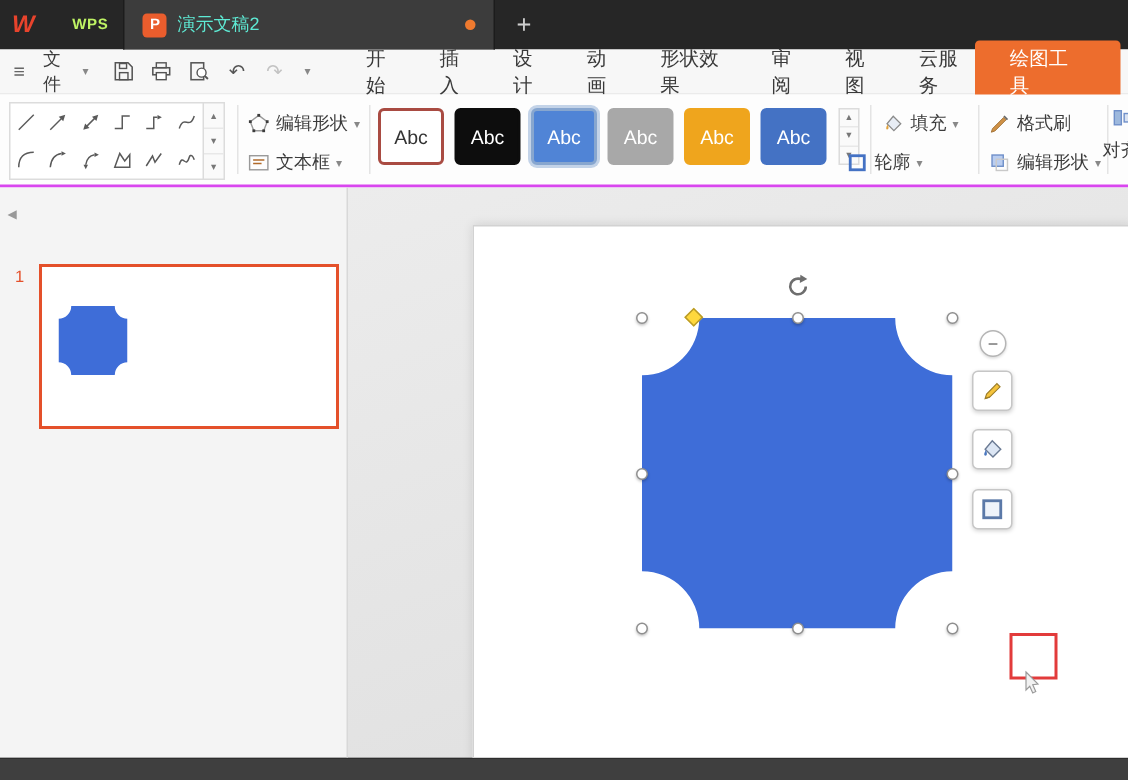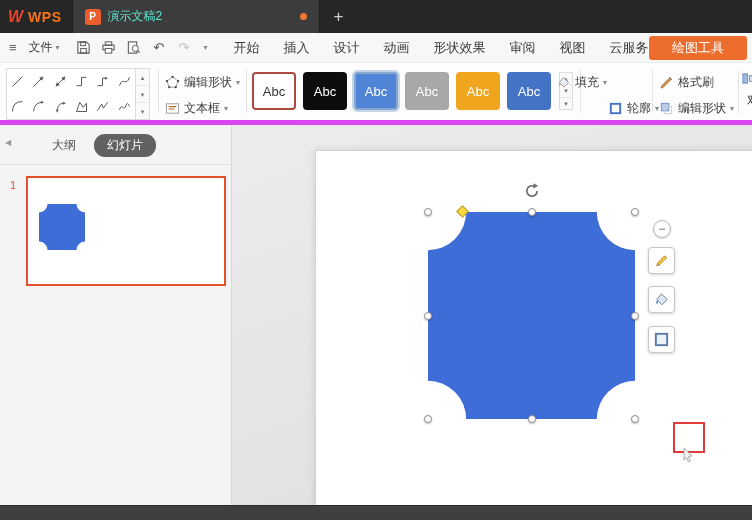--- a/index.html
+++ b/index.html
@@ -4,43 +4,43 @@
 <style>
   * { box-sizing: border-box; margin: 0; padding: 0; }
   html,body { width:752px; height:520px; }
   body { font-family: "Liberation Sans", "DejaVu Sans", sans-serif; font-size:12px; color:#3c3c3c; }
   .app { position:relative; width:752px; height:520px; overflow:hidden; background:#fff; }
 
   
   .titlebar { height:33px; background:#262626; display:flex; align-items:center; }
   .logo { display:flex; align-items:center; gap:5px; padding:0 10px 0 8px; height:100%; }
   .logo-mark { color:#e8432c; font-weight:bold; font-size:16px; font-style:italic; }
-  .logo-text { color:#f97316; font-weight:bold; font-size:14px; letter-spacing:0.5px; }
+  .logo-text { color:#bef264; font-weight:bold; font-size:10px; letter-spacing:0.5px;margin-left:20px; }
   .doc-tab { display:flex; align-items:center; gap:7px; background:#3c3c3c; height:33px; width:248px; padding:0 12px; border-left:1px solid #1c1c1c; border-right:1px solid #1c1c1c; }
   .doc-icon { width:16px; height:16px; background:#ea5d2d; color:#fff; border-radius:3px; font-size:10px; font-weight:bold; display:flex; align-items:center; justify-content:center; }
   .doc-title { color:#5eead4; font-size:12px; }
   .mod-dot { margin-left:auto; width:7px; height:7px; border-radius:50%; background:#ef7a2f; font-size:0; overflow:hidden; }
   .new-tab { color:#cfcfcf; font-size:17px; padding:0 14px; line-height:33px; }
 
   
   .menubar { height:30px; background:#f7f7f7; display:flex; align-items:center; border-bottom:1px solid #ebebeb; }
   .mb-icon { color:#666; font-size:13px; padding:0 6px 0 9px; }
   .file-btn { display:flex; align-items:center; gap:3px; padding:0 6px; font-size:12px; color:#3c3c3c; }
   .caret { font-size:8px; color:#888; }
   .quick-icons { display:flex; align-items:center; gap:9px; margin-left:10px; }
   .qi { width:16px; height:16px; display:flex; align-items:center; justify-content:center; }
   .qi.undo { color:#555; font-size:13px; }
   .qi.redo { color:#c3c3c3; font-size:13px; }
   .qi.caret-sm { color:#888; font-size:8px; width:10px; }
-  .ribbon-tabs { display:flex; gap:24px; margin-left:23px; }
+  .ribbon-tabs { display:flex; gap:24px; margin-left:34px; }
   .rtab { font-size:13px; color:#3a3a3a; cursor:default; }
   .context-tab { margin-left:auto; margin-right:5px; background:#ed6d2d; color:#fff; font-size:13px; padding:3px 23px; border-radius:3px; }
 
   
-  .toolbar { position:relative; height:62px; background:#fdfdfd; border-bottom:5px solid #d946ef; overflow:hidden;text-align:center; }
+  .toolbar { position:relative; height:62px; background:#fdfdfd; border-bottom:2px solid #d946ef; overflow:hidden; }
   .vsep { position:absolute; top:7px; bottom:7px; width:1px; background:#e4e4e4; }
   .shape-gallery { position:absolute; left:6px; top:5px; width:130px; height:52px; background:#fff; border:1px solid #dcdcdc; display:grid; grid-template-rows:repeat(2,1fr); grid-template-columns:repeat(6,1fr); }
   .sg-cell { display:flex; align-items:center; justify-content:center; }
   .gallery-scroll { position:absolute; left:136px; top:5px; width:14px; height:52px; border:1px solid #dcdcdc; border-left:none; background:#fafafa; display:flex; flex-direction:column; }
   .gs-btn { flex:1; display:flex; align-items:center; justify-content:center; font-size:7px; color:#777; border-bottom:1px solid #e8e8e8; flex-direction:column; line-height:5px; }
   .gs-btn:last-child { border-bottom:none; }
   .tb-textbtn { position:absolute; display:flex; align-items:center; gap:4px; font-size:12px; color:#3c3c3c; height:22px; }
   .styles { position:absolute; left:252px; top:9px; display:flex; gap:7px; }
   .swatch { width:44px; height:38px; border:2px solid transparent; border-radius:4px; display:flex; align-items:center; justify-content:center; font-size:13px; }
   .swatch.sel { box-shadow:0 0 0 2px #c3d3e8; }
@@ -259,29 +259,29 @@
       <span class="swatch" style="background:#4472c4;color:#ffffff;border-color:#4472c4">Abc</span>
     </div>
     <div class="more-col">
       <span class="gs-btn">▴</span>
       <span class="gs-btn">▾</span>
       <span class="gs-btn">▾</span>
     </div>
 
     <div class="vsep" style="left:580px"></div>
 
-    <div class="tb-textbtn" style="left:556px; top:8px">
+    <div class="tb-textbtn" style="left:588px; top:8px">
       <svg width="15" height="15" viewBox="0 0 18 18">
           <path d="M9 3 L15 9 9.5 14.5 4 9 Z" fill="#e8edf5" stroke="#8a8a8a" stroke-width="1"></path>
           <path d="M4.5 9.5 C3 12 3 13.5 4.2 13.5 C5.4 13.5 5.6 11.8 4.5 9.5 Z" fill="#e2a23c"></path>
         </svg>
       <span>填充</span>
       <span class="caret">▾</span>
     </div>
-    <div class="tb-textbtn" style="left:608px; top:34px">
+    <div class="tb-textbtn" style="left:564px; top:34px">
       <svg width="15" height="15" viewBox="0 0 16 16">
           <rect x="3" y="3" width="10" height="10" fill="none" stroke="#4472c4" stroke-width="2"></rect>
         </svg>
       <span>轮廓</span>
       <span class="caret">▾</span>
     </div>
 
     <div class="vsep" style="left:652px"></div>
 
     <div class="tb-textbtn" style="left:659px; top:8px">
@@ -308,24 +308,20 @@
           <rect x="9" y="5" width="5" height="6" fill="#d9e2f1" stroke="#6f8fc9"></rect>
         </svg>
       <span class="lbl">对齐</span>
     </div>
   </div>
 
   <div class="main">
 
     <div class="left-panel">
       <span class="collapse">◀</span>
-      <div class="panel-tabs">
-        <span class="ptab">大纲</span>
-        <span class="ptab active">幻灯片</span>
-      </div>
       <div class="thumb-row">
         <span class="slide-num">1</span>
         <div class="thumb">
           <svg width="46" height="46" viewBox="0 0 206 206">
             <path d="M38 0 H168 A38 38 0 0 0 206 38 V168 A38 38 0 0 0 168 206 H38 A38 38 0 0 0 0 168 V38 A38 38 0 0 0 38 0 Z" fill="#3e6dd8"></path>
           </svg>
         </div>
       </div>
     </div>
 

